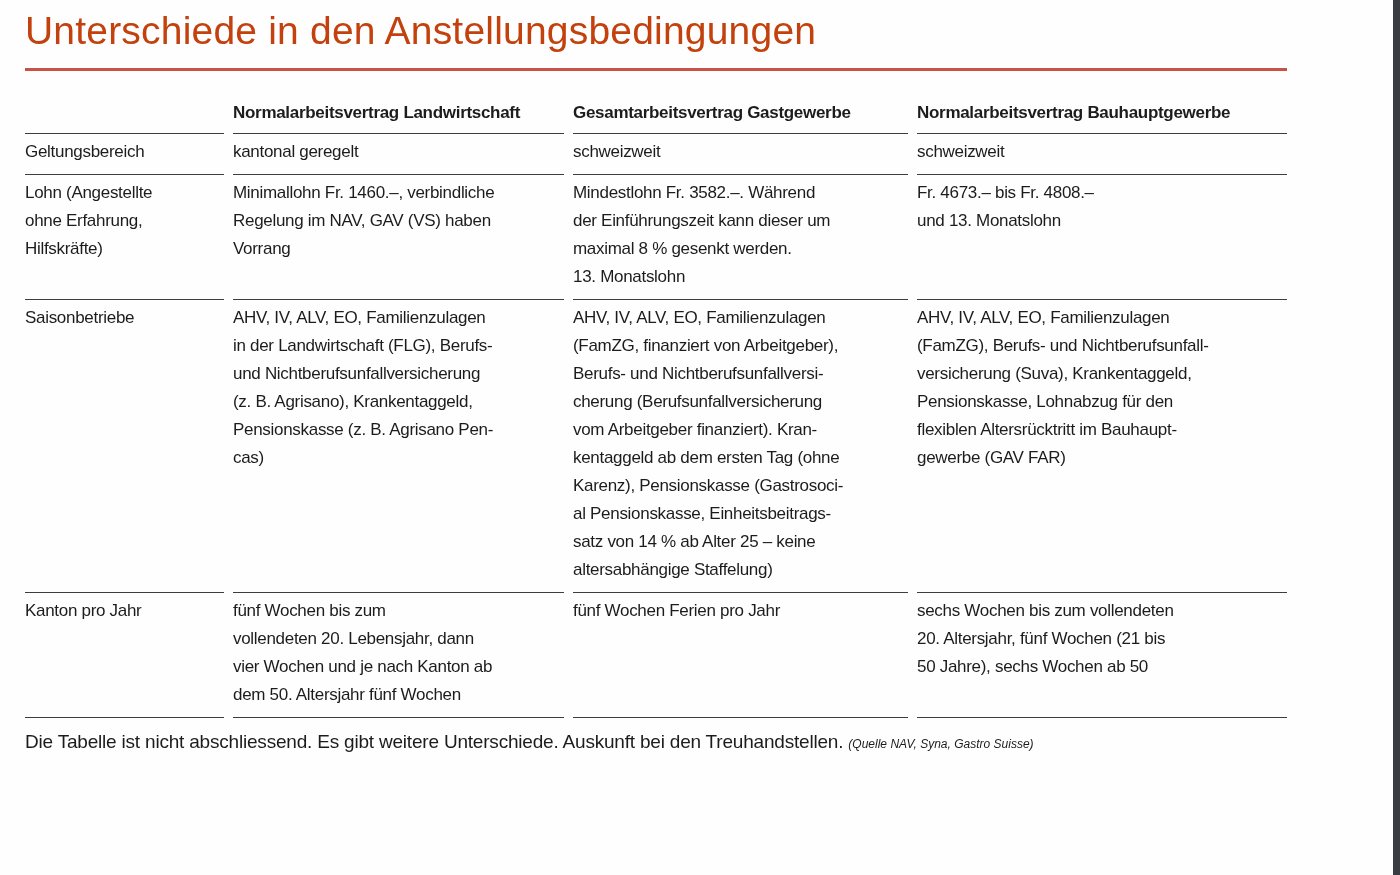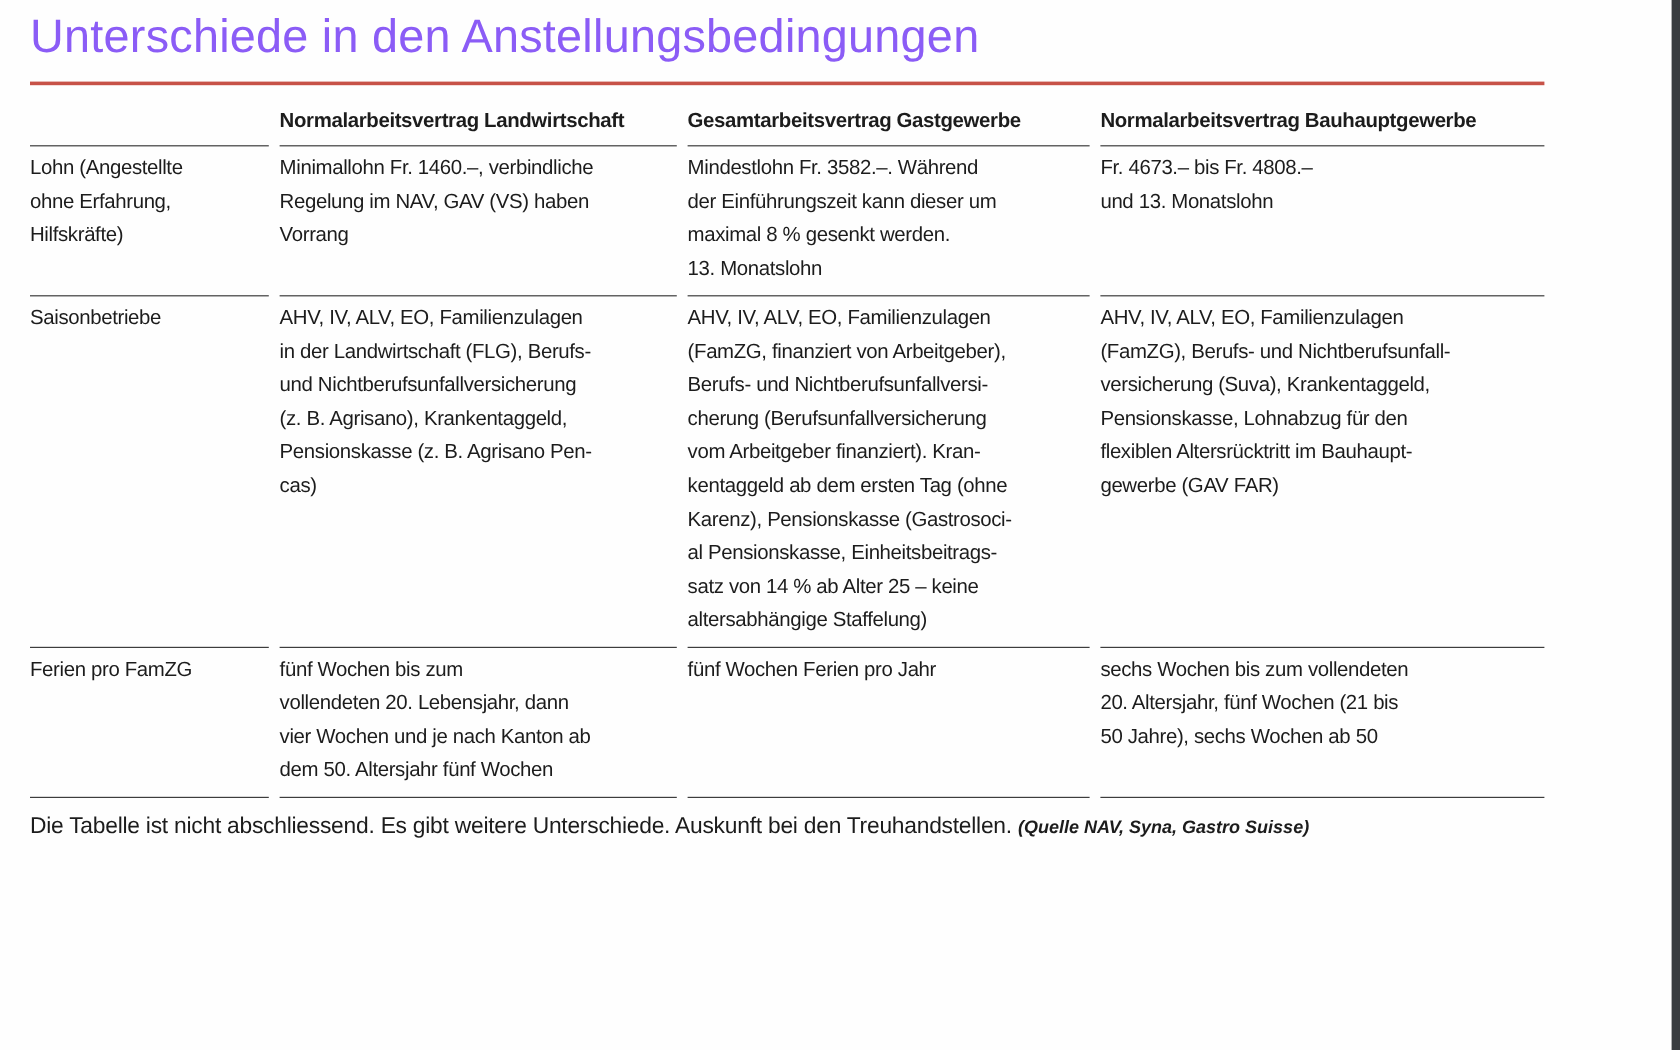--- a/index.html
+++ b/index.html
@@ -17,38 +17,38 @@
     width: 1400px;
     height: 875px;
     background: #fefefe;
   }
   .doc-inner {
     padding: 8px 0 0 25px;
   }
   .page-title {
     font-size: 39px;
     font-weight: 400;
-    color: #8b5cf6;
+    color: #c2410c;
     letter-spacing: 0.2px;
     line-height: 1.2;
     margin: 0;
   }
   .title-rule {
     width: 1262px;
     height: 3px;
     background: #c75248;
     margin-top: 13px;
   }
   table.compare {
     border-collapse: separate;
     border-spacing: 9px 0;
     table-layout: fixed;
     width: 1280px;
     margin-left: -9px; 
-    margin-top: 16px;
+    margin-top: 28px;
     font-size: 17px;
     line-height: 28px;
     letter-spacing: -0.3px;
   }
   col.c-label { width: 199px; }
   col.c-land  { width: 331px; }
   col.c-gast  { width: 335px; }
   col.c-bau   { width: 370px; }
   th {
     text-align: left;
@@ -64,24 +64,23 @@
     padding: 4px 0 8px 0;
     border-bottom: 1px solid #3d3d3d;
     white-space: pre-line;
   }
   .footer-note {
     margin: 13px 0 0 25px;
     font-size: 19px;
     letter-spacing: -0.2px;
   }
   .footer-source {
-    font-size: 15px;
+    font-size: 12px;
     font-style: italic;
     letter-spacing: 0;
-    font-weight: bold;
   }
   .edge-bar {
     position: absolute;
     top: 0;
     right: 0;
     width: 7px;
     height: 875px;
     background: #3a3d41;
   }
 </style>
@@ -102,20 +101,26 @@
       </colgroup>
       <thead>
         <tr>
           <th></th>
           <th>Normalarbeitsvertrag Landwirtschaft</th>
           <th>Gesamtarbeitsvertrag Gastgewerbe</th>
           <th>Normalarbeitsvertrag Bauhauptgewerbe</th>
         </tr>
       </thead>
       <tbody>
+        <tr>
+          <td>Geltungsbereich</td>
+          <td>kantonal geregelt</td>
+          <td>schweizweit</td>
+          <td>schweizweit</td>
+        </tr>
         <tr>
           <td>Lohn (Angestellte
 ohne Erfahrung,
 Hilfskräfte)</td>
           <td>Minimallohn Fr. 1460.–, verbindliche
 Regelung im NAV, GAV (VS) haben
 Vorrang</td>
           <td>Mindestlohn Fr. 3582.–. Während
 der Einführungszeit kann dieser um
 maximal 8 % gesenkt werden.
@@ -142,21 +147,21 @@
 satz von 14 % ab Alter 25 – keine
 altersabhängige Staffelung)</td>
           <td>AHV, IV, ALV, EO, Familienzulagen
 (FamZG), Berufs- und Nichtberufsunfall-
 versicherung (Suva), Krankentaggeld,
 Pensionskasse, Lohnabzug für den
 flexiblen Altersrücktritt im Bauhaupt-
 gewerbe (GAV FAR)</td>
         </tr>
         <tr>
-          <td>Ferien pro FamZG</td>
+          <td>Kanton pro Jahr</td>
           <td>fünf Wochen bis zum
 vollendeten 20. Lebensjahr, dann
 vier Wochen und je nach Kanton ab
 dem 50. Altersjahr fünf Wochen</td>
           <td>fünf Wochen Ferien pro Jahr</td>
           <td>sechs Wochen bis zum vollendeten
 20. Altersjahr, fünf Wochen (21 bis
 50 Jahre), sechs Wochen ab 50</td>
         </tr>
       </tbody>

